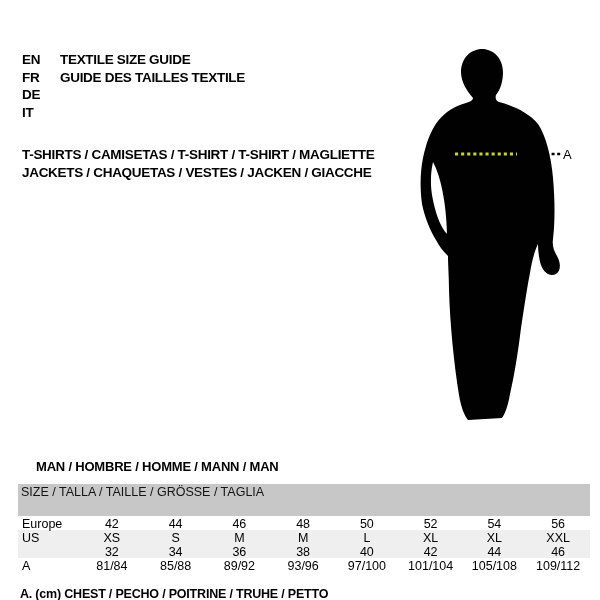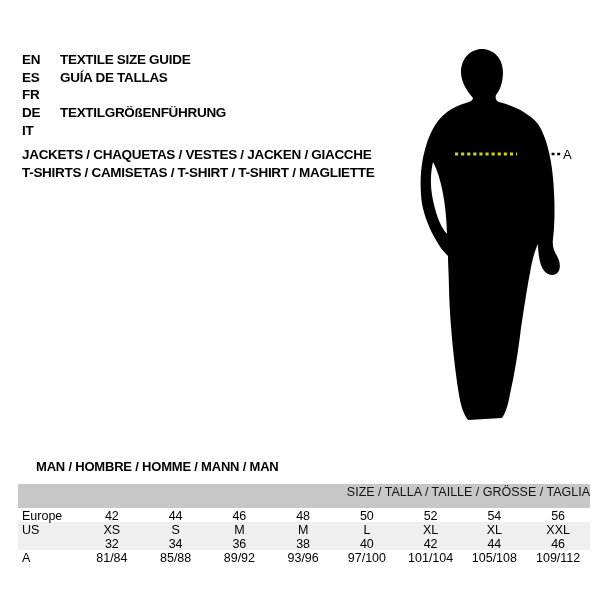--- a/index.html
+++ b/index.html
@@ -14,58 +14,54 @@
   .categories{position:absolute;left:22px;top:108px;font-weight:bold;
               font-size:13.5px;line-height:17.5px;letter-spacing:-0.3px;}
   
   .figure{position:absolute;left:410px;top:8px;width:170px;height:380px;}
   .figure text{font-family:"Liberation Sans",sans-serif;font-size:13px;fill:#000;}
   
   .section-title{position:absolute;left:20px;top:421px;font-weight:bold;
                  font-size:13px;letter-spacing:-0.2px;padding-left:16px;}
   
   .size-table{position:absolute;left:18px;top:446px;width:572px;font-size:12.5px;}
-  .thead{background:#c7c7c7;height:24px;line-height:16px;padding-left:3px;color:#141414;text-align:right;}
+  .thead{background:#c7c7c7;height:32px;line-height:16px;padding-left:3px;color:#141414;}
   .trow{display:flex;height:14px;line-height:17px;}
   .trow.shaded{background:#efefef;}
   .tlabel{flex:0 0 58px;padding-left:4px;text-align:left;}
   .tcell{flex:1;text-align:center;}
   
   .footnote{position:absolute;left:20px;top:549px;font-weight:bold;
             font-size:12.5px;letter-spacing:-0.2px;}
 </style>
 </head>
 <body>
 
 <div class="page">
 
   <div class="lang-list">
     <div class="lang-row">
       <span class="lang-code">EN</span>
       <span class="lang-title">TEXTILE SIZE GUIDE</span>
     </div>
     <div class="lang-row">
-      <span class="lang-code">ES</span>
-      <span class="lang-title">GUÍA DE TALLAS</span>
-    </div>
-    <div class="lang-row">
       <span class="lang-code">FR</span>
+      <span class="lang-title">GUIDE DES TAILLES TEXTILE</span>
     </div>
     <div class="lang-row">
       <span class="lang-code">DE</span>
-      <span class="lang-title">TEXTILGRÖßENFÜHRUNG</span>
     </div>
     <div class="lang-row">
       <span class="lang-code">IT</span>
     </div>
   </div>
 
   <div class="categories">
+    <div>T-SHIRTS / CAMISETAS / T-SHIRT / T-SHIRT / MAGLIETTE</div>
     <div>JACKETS / CHAQUETAS / VESTES / JACKEN / GIACCHE</div>
-    <div>T-SHIRTS / CAMISETAS / T-SHIRT / T-SHIRT / MAGLIETTE</div>
   </div>
 
   <svg class="figure" viewBox="0 0 170 380">
     <path fill="#010101" d="
       M72,3
       C83,3 93,12 93,26
       C93,34 91,43 86,49
       C85,52 86,55 89,56
       C104,60 119,67 128,78
       C136,90 141,110 143,132
@@ -144,14 +140,15 @@
       <span class="tcell">85/88</span>
       <span class="tcell">89/92</span>
       <span class="tcell">93/96</span>
       <span class="tcell">97/100</span>
       <span class="tcell">101/104</span>
       <span class="tcell">105/108</span>
       <span class="tcell">109/112</span>
     </div>
   </div>
 
+  <div class="footnote">A. (cm) CHEST / PECHO / POITRINE / TRUHE / PETTO</div>
 
 </div>
 
 </body></html>

